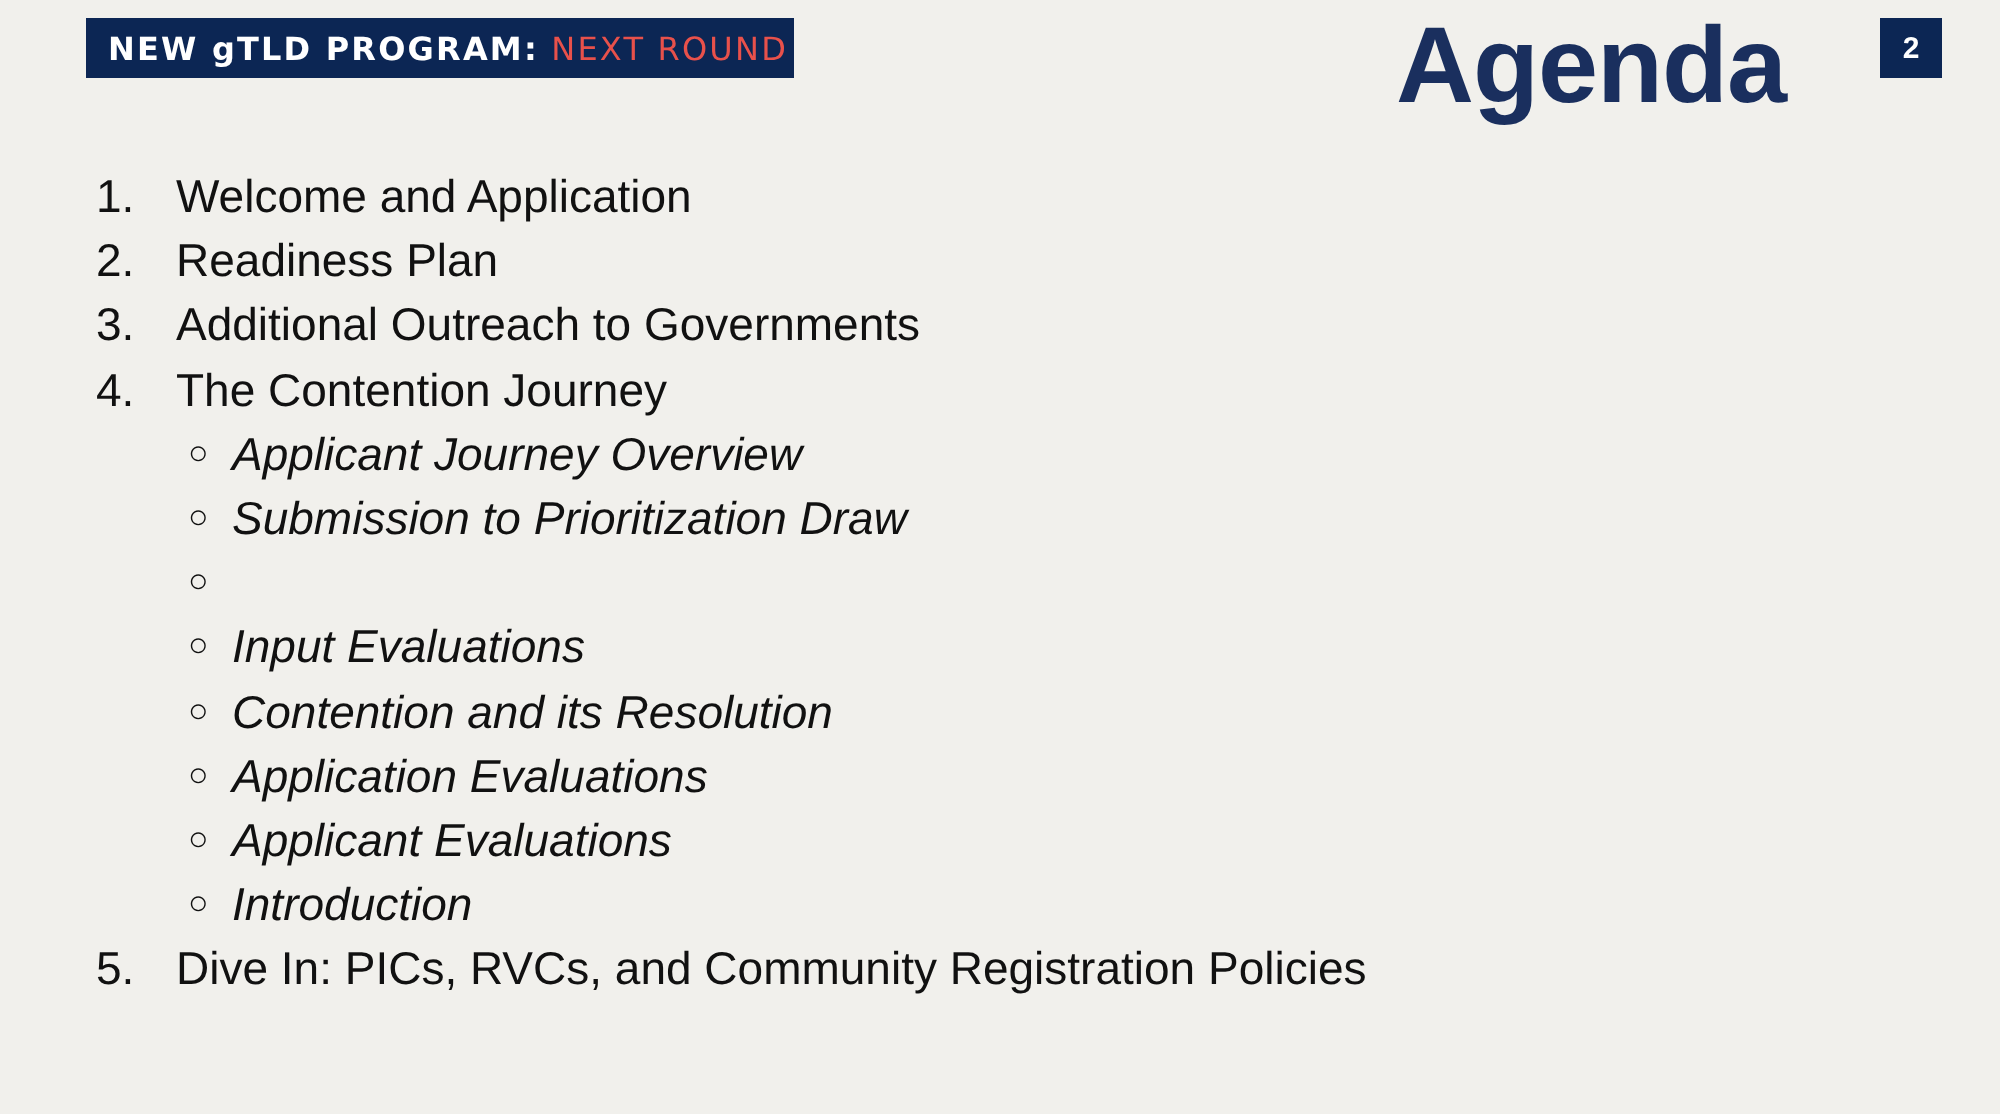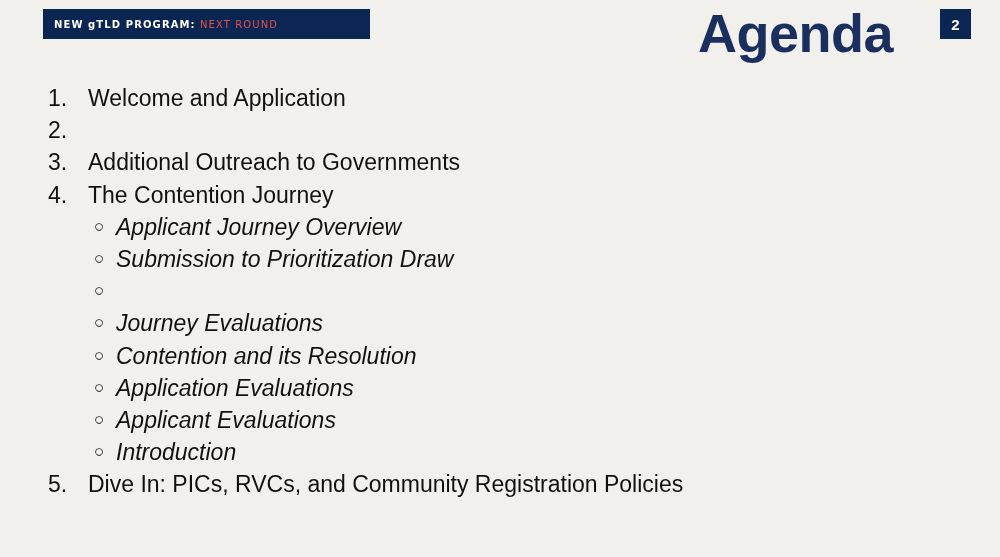--- a/index.html
+++ b/index.html
@@ -11,29 +11,29 @@
       height: 557px;
       background: #f1f0ec;
       position: relative;
       overflow: hidden;
       font-family: "Liberation Sans", sans-serif;
     }
     .program-banner {
       position: absolute;
       left: 43px;
       top: 9px;
-      width: 327px;
+      width: 354px;
       height: 30px;
       background: #0c2654;
       display: flex;
       align-items: center;
       padding-left: 11px;
       box-sizing: border-box;
       font-family: "DejaVu Sans", sans-serif;
-      font-size: 10px;
+      font-size: 16px;
       letter-spacing: 1.1px;
       white-space: nowrap;
     }
     .banner-main {
       color: #ffffff;
       font-weight: bold;
     }
     .banner-accent {
       color: #e8514b;
       font-weight: normal;
@@ -106,20 +106,21 @@
 
 <div class="page-number">2</div>
 
 <div class="agenda-list">
   <div class="agenda-row level-1">
     <span class="marker">1.</span>
     <span class="text">Welcome and Application</span>
   </div>
   <div class="agenda-row level-1">
     <span class="marker">2.</span>
+    <span class="text">Readiness Plan</span>
   </div>
   <div class="agenda-row level-1">
     <span class="marker">3.</span>
     <span class="text">Additional Outreach to Governments</span>
   </div>
   <div class="agenda-row level-1">
     <span class="marker">4.</span>
     <span class="text">The Contention Journey</span>
   </div>
   <div class="agenda-row level-2">
@@ -128,21 +129,21 @@
   </div>
   <div class="agenda-row level-2">
     <span class="marker">○</span>
     <span class="text">Submission to Prioritization Draw</span>
   </div>
   <div class="agenda-row level-2">
     <span class="marker">○</span>
   </div>
   <div class="agenda-row level-2">
     <span class="marker">○</span>
-    <span class="text">Journey Evaluations</span>
+    <span class="text">Input Evaluations</span>
   </div>
   <div class="agenda-row level-2">
     <span class="marker">○</span>
     <span class="text">Contention and its Resolution</span>
   </div>
   <div class="agenda-row level-2">
     <span class="marker">○</span>
     <span class="text">Application Evaluations</span>
   </div>
   <div class="agenda-row level-2">

